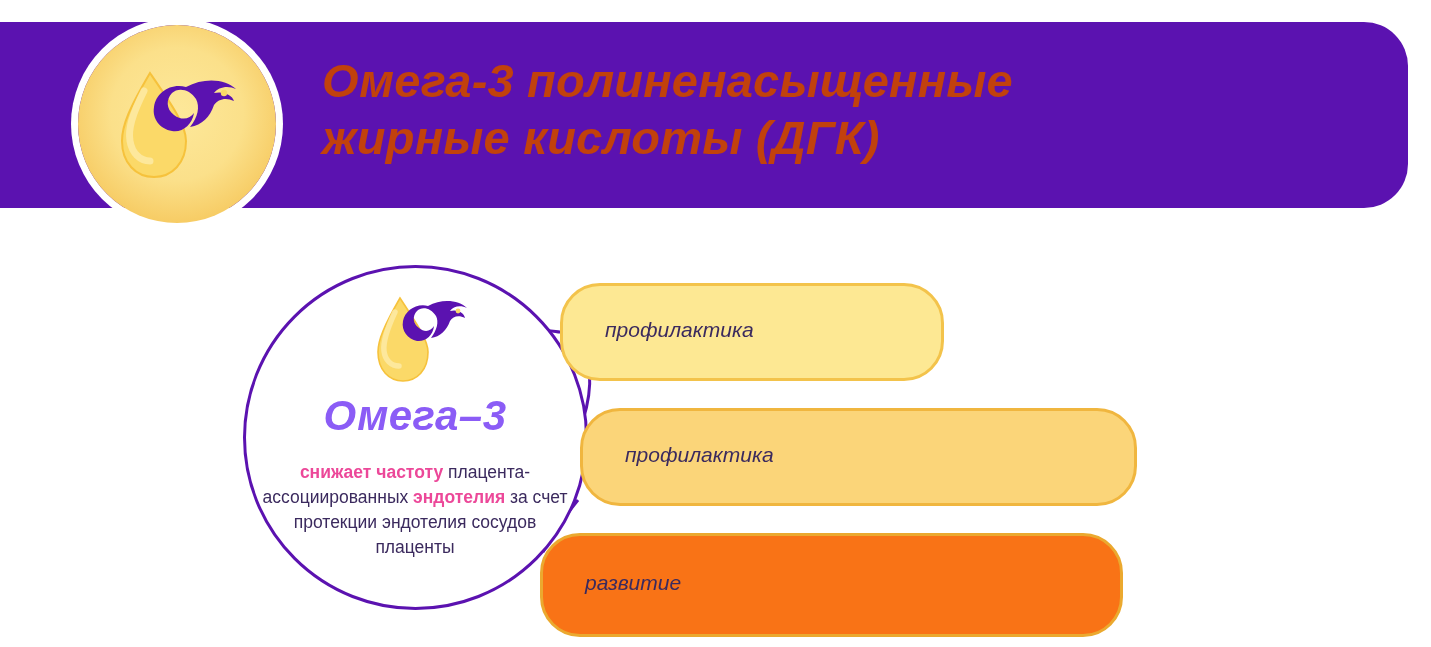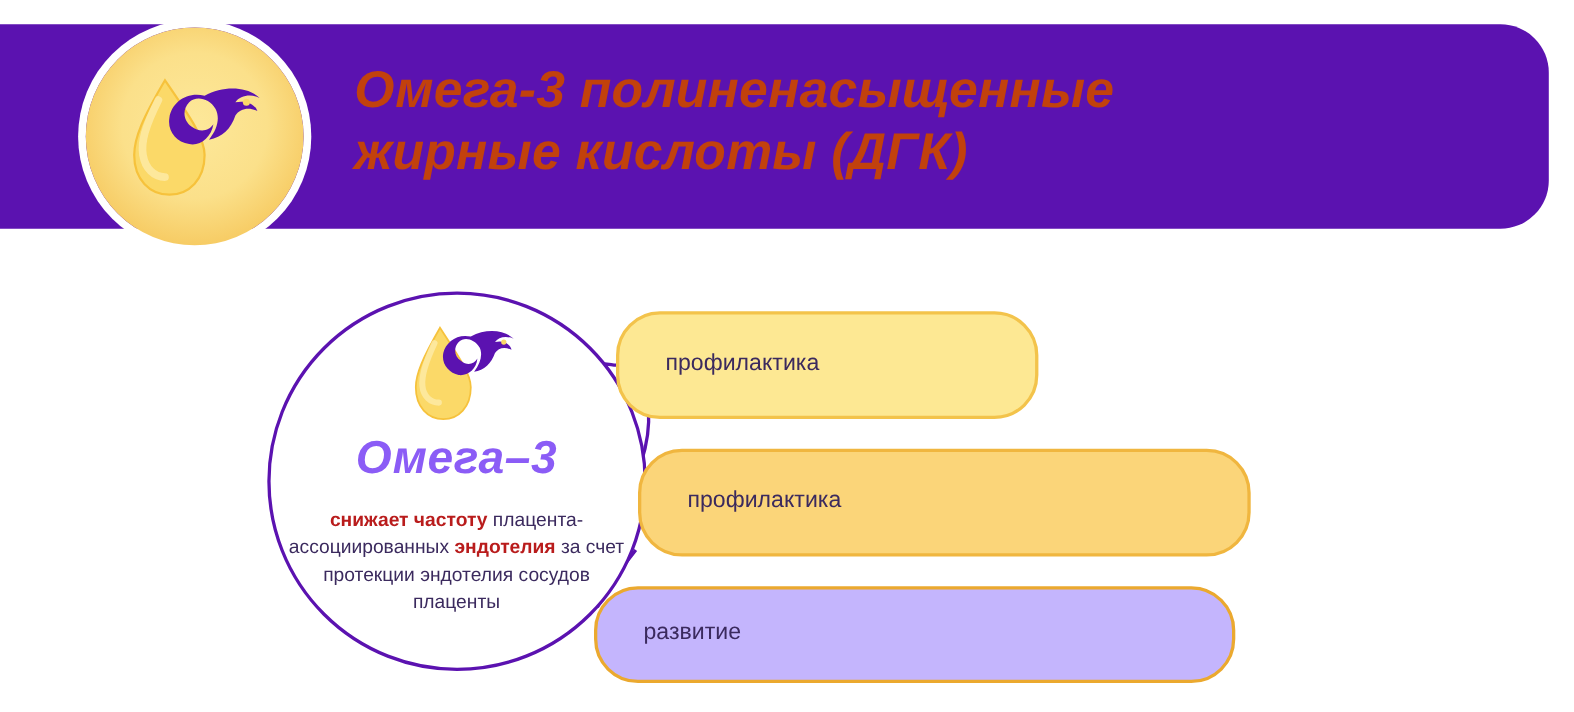--- a/index.html
+++ b/index.html
@@ -87,36 +87,37 @@
     position: absolute;
     left: 262px;
     top: 460px;
     width: 306px;
     text-align: center;
     color: #3b2a5e;
     font-size: 17.5px;
     line-height: 1.42;
   }
   #omega-desc b {
-    color: #b91c1c;
+    color: #ec4899;
     font-weight: bold;
   }
 
   
   .pill {
     position: absolute;
     box-sizing: border-box;
     border-radius: 40px;
     display: flex;
     flex-direction: column;
     justify-content: center;
     padding-left: 42px;
   }
   .pill .sub {
     font-size: 21px;
+    font-style: italic;
     color: #3b2a5e;
     line-height: 1.2;
     margin-bottom: 4px;
   }
   .pill .main {
     font-size: 26.5px;
     font-weight: bold;
     color: #4a1090;
     line-height: 1.15;
     letter-spacing: 0.2px;
@@ -135,22 +136,22 @@
     top: 408px;
     width: 557px;
     height: 98px;
     background: #fbd579;
     border: 3px solid #f0b63f;
   }
   #pill-3 {
     left: 540px;
     top: 533px;
     width: 583px;
-    height: 88px;
-    background: #c4b5fd;
+    height: 104px;
+    background: #f97316;
     border: 3px solid #eba92f;
   }
 
   
   #connectors {
     position: absolute;
     left: 0;
     top: 0;
     width: 1431px;
     height: 647px;

